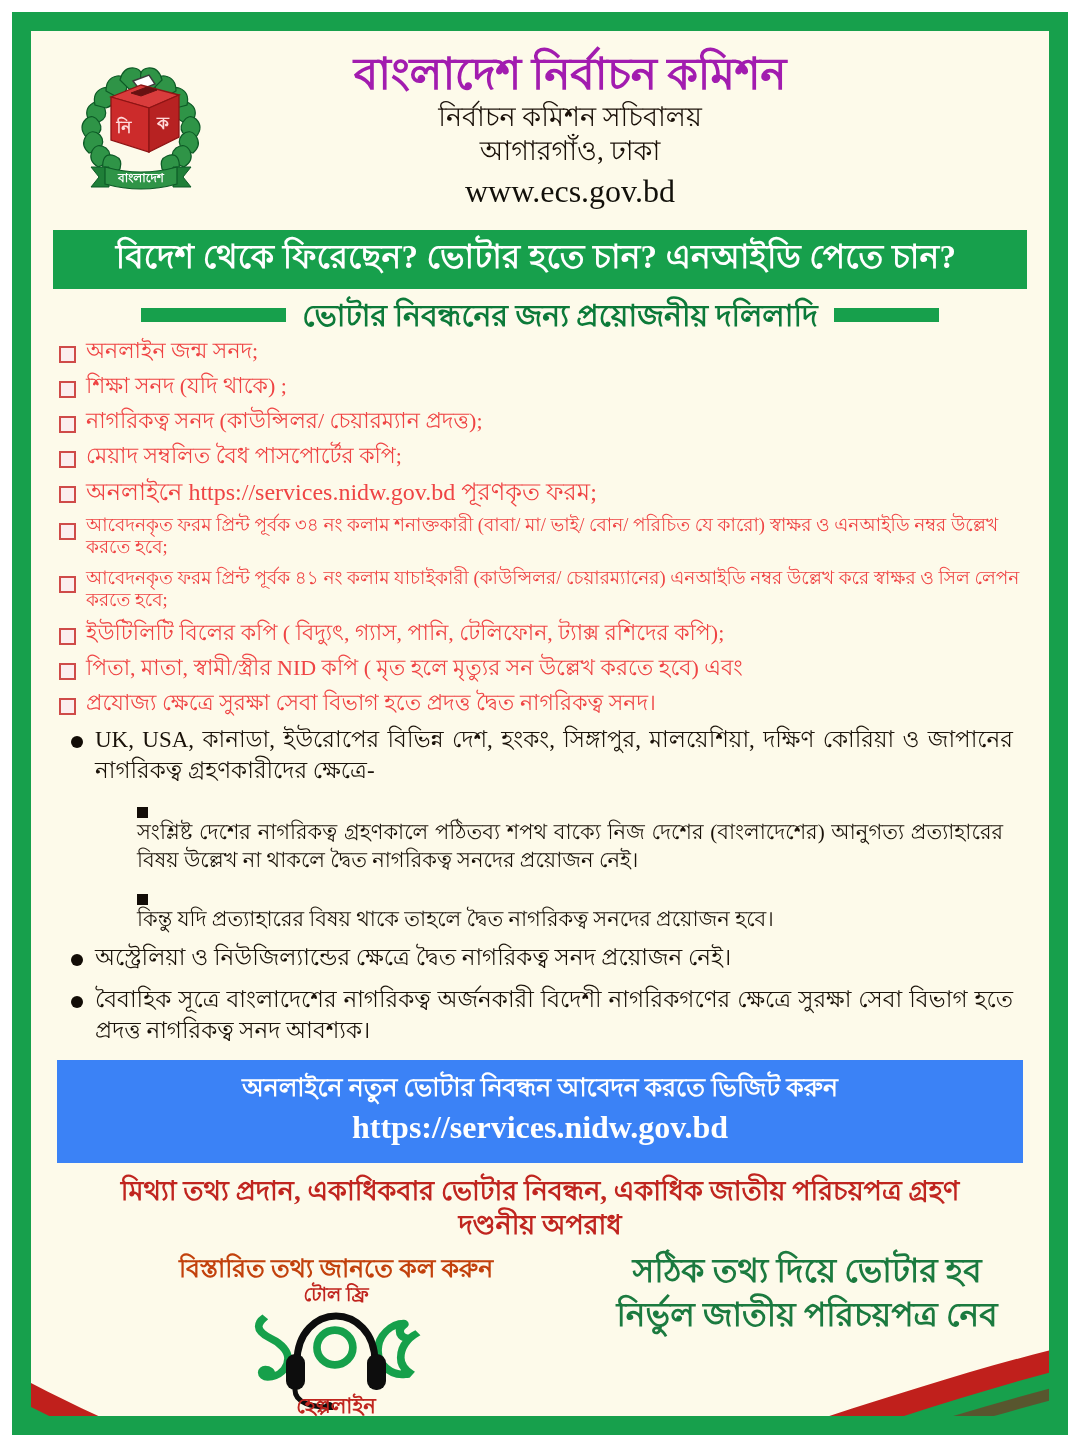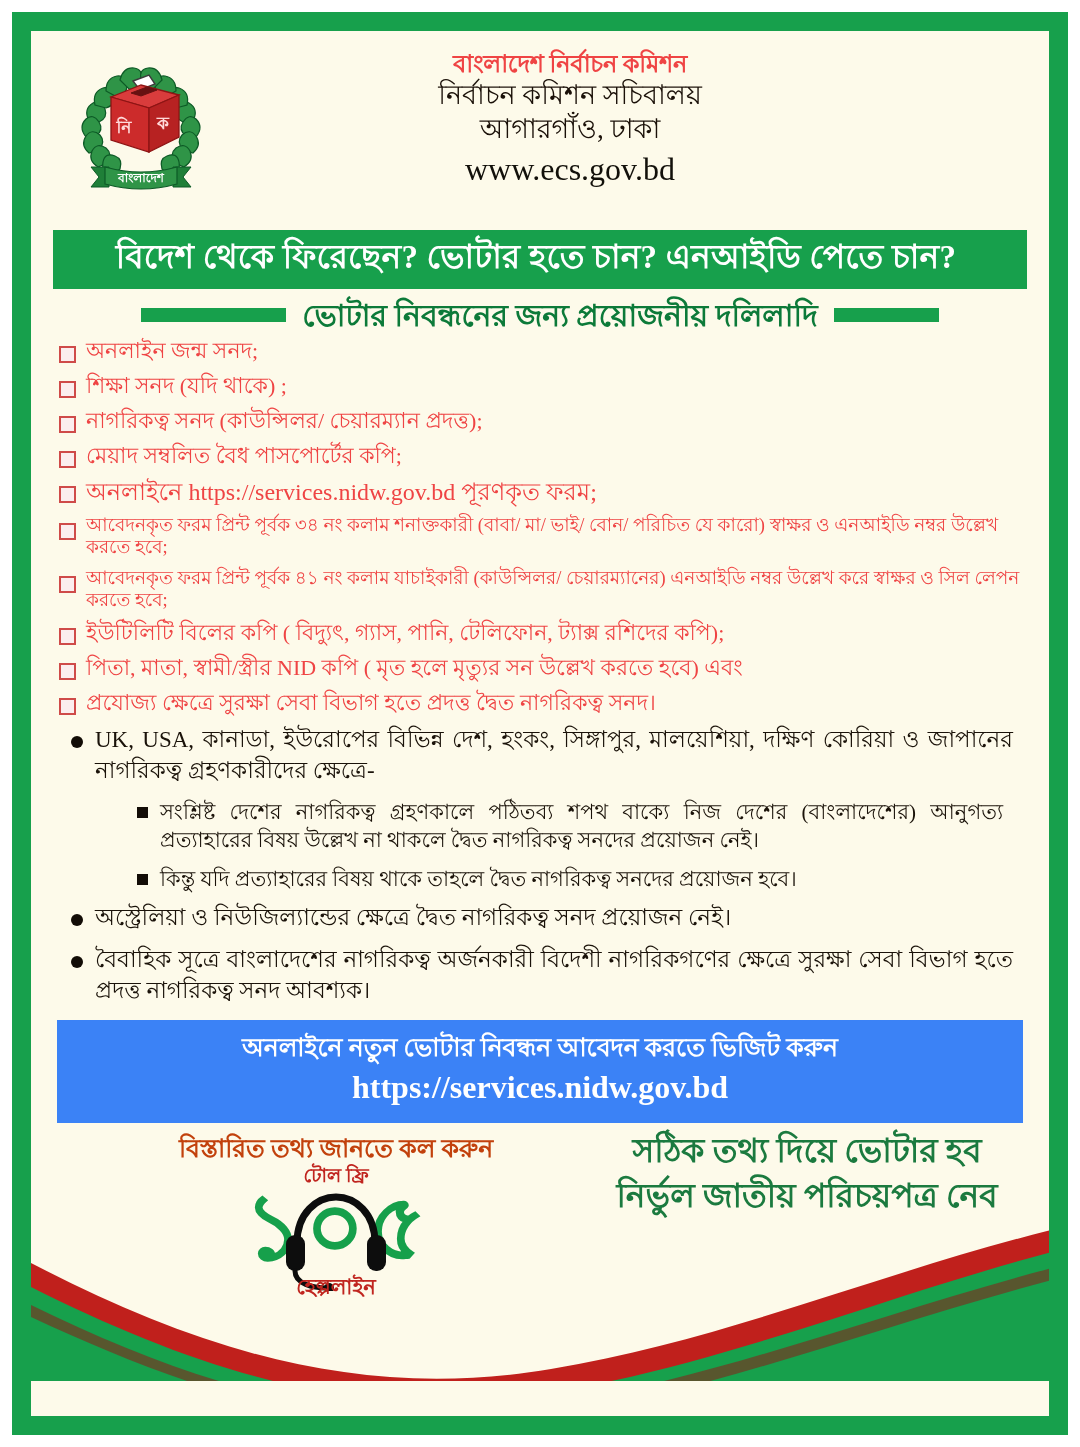--- a/index.html
+++ b/index.html
@@ -58,23 +58,23 @@
     width: 160px;
     height: 150px;
   }
   .header-text {
     width: 100%;
     text-align: center;
     padding-left: 60px;
     box-sizing: border-box;
   }
   .org-name {
-    font-size: 24px;
-    font-weight: bold;
-    color: #ef4444;
+    font-size: 44px;
+    font-weight: bold;
+    color: #a21caf;
     line-height: 1.1;
     letter-spacing: -0.3px;
   }
   .org-sub1 {
     font-size: 27px;
     color: #1a1008;
     line-height: 1.25;
     margin-top: 2px;
   }
   .org-sub2 {
@@ -187,20 +187,21 @@
     list-style: none;
   }
   .sub-item {
     display: flex;
     align-items: flex-start;
     color: #1a1209;
     font-size: 21px;
     line-height: 1.35;
     margin-bottom: 10px;
     text-align: justify;
+    flex-direction: column;
   }
   .sub-bullet {
     flex: 0 0 auto;
     width: 11px;
     height: 11px;
     background: #120c06;
     margin-right: 12px;
     margin-top: 9px;
   }
 
@@ -464,20 +465,24 @@
               <span>বৈবাহিক সূত্রে বাংলাদেশের নাগরিকত্ব অর্জনকারী বিদেশী নাগরিকগণের ক্ষেত্রে সুরক্ষা সেবা বিভাগ হতে প্রদত্ত নাগরিকত্ব সনদ আবশ্যক।</span>
             </div>
           </li>
         </ul>
 
       <div class="cta-box">
         <div class="cta-line1">অনলাইনে নতুন ভোটার নিবন্ধন আবেদন করতে ভিজিট করুন</div>
         <div class="cta-line2 latin">https://services.nidw.gov.bd</div>
       </div>
 
+      <div class="warning">
+        <div>মিথ্যা তথ্য প্রদান, একাধিকবার ভোটার নিবন্ধন, একাধিক জাতীয় পরিচয়পত্র গ্রহণ</div>
+        <div>দণ্ডনীয় অপরাধ</div>
+      </div>
 
       <div class="bottom">
 
         <svg class="wave" viewBox="0 0 1040 180" preserveAspectRatio="none">
           <path d="M0,62 C170,150 330,200 520,168 C700,138 850,70 1040,24 L1040,56 C850,104 700,172 520,200 C330,230 170,180 0,96 Z" fill="#c0201c"></path>
           <path d="M0,86 C180,176 340,224 530,190 C710,158 860,92 1040,46 L1040,180 L0,180 Z" fill="#17a04c"></path>
           <path d="M0,104 C180,192 340,236 530,202 C710,170 860,108 1040,62 L1040,74 C860,120 710,182 530,214 C340,248 180,200 0,116 Z" fill="#8e1a16" opacity="0.55"></path>
         </svg>
 
         <div class="helpline">

